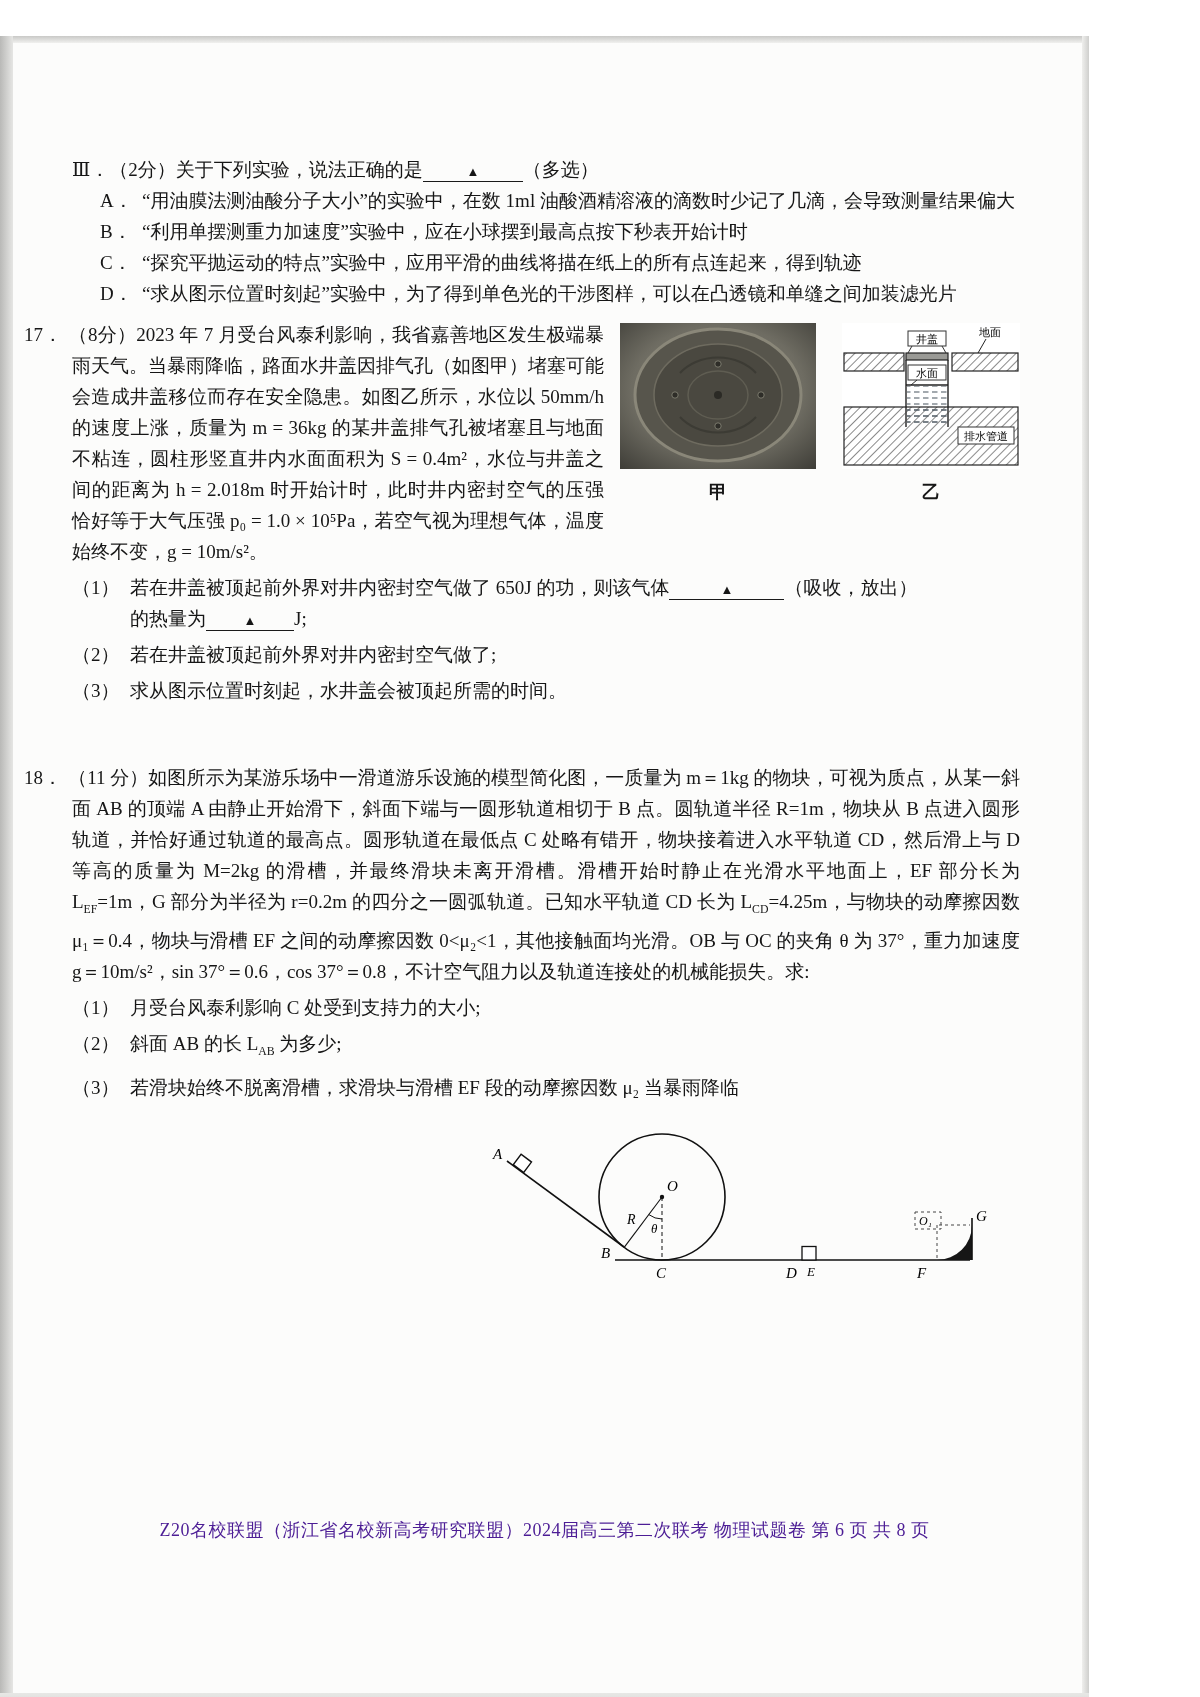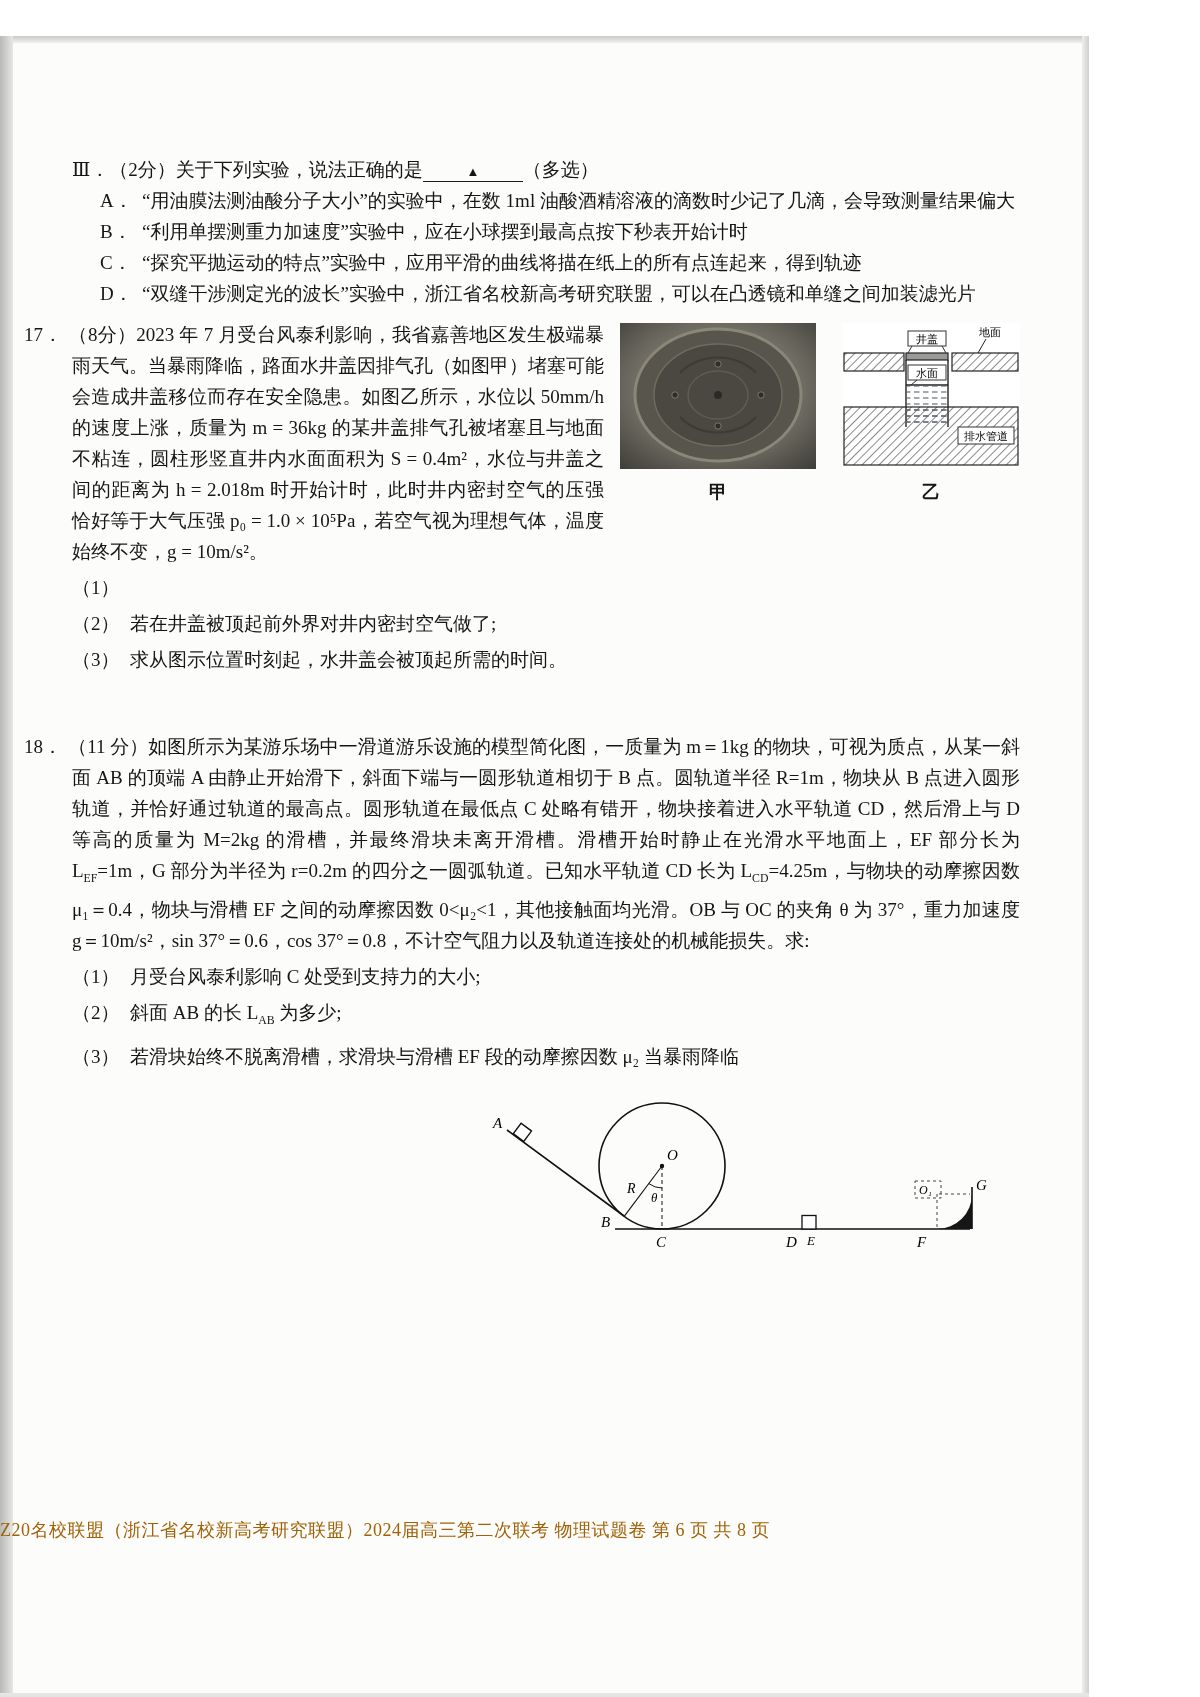--- a/index.html
+++ b/index.html
@@ -64,22 +64,23 @@
   .fig { text-align: center; }
   .fig svg { display: block; }
   .fig-cap { font-size: 18px; margin-top: 8px; font-weight: bold; text-align: center; }
 
   .diagram { margin: 14px 0 0 385px; }
 
   .footer {
     position: absolute;
     left: 0; right: 0;
     top: 1482px;
+    text-align: center;
     font-size: 18px;
-    color: #a16207;
+    color: #4c1d95;
     letter-spacing: 0.5px;
   }
   sub { font-size: 0.62em; }
   svg text { font-family: "Liberation Serif", "DejaVu Serif", serif; }
 </style>
 </head>
 <body>
 
 <div class="page">
   <div class="scan-top"></div>
@@ -101,21 +102,21 @@
         <div class="option">
           <span class="opt-label">B．</span>
           <span class="opt-text">“利用单摆测重力加速度”实验中，应在小球摆到最高点按下秒表开始计时</span>
         </div>
         <div class="option">
           <span class="opt-label">C．</span>
           <span class="opt-text">“探究平抛运动的特点”实验中，应用平滑的曲线将描在纸上的所有点连起来，得到轨迹</span>
         </div>
         <div class="option">
           <span class="opt-label">D．</span>
-          <span class="opt-text">“双缝干涉测定光的波长”实验中，浙江省名校新高考研究联盟，可以在凸透镜和单缝之间加装滤光片</span>
+          <span class="opt-text">“求从图示位置时刻起”实验中，为了得到单色光的干涉图样，可以在凸透镜和单缝之间加装滤光片</span>
         </div>
       </div>
     </section>
 
     <section class="q q17">
       <div class="para hang">
         <span class="fig-float">
           <span class="figs">
             <span class="fig">
               <svg viewBox="0 0 196 146" width="196" height="146">
@@ -180,20 +181,26 @@
               <span class="fig-cap" style="display:block">乙</span>
             </span>
           </span>
         </span>
         <span class="qnum">17．</span><span>（8分）2023 年 7 月受台风泰利影响，我省嘉善地区发生极端暴雨天气。当暴雨降临，路面水井盖因排气孔（如图甲）堵塞可能会造成井盖移位而存在安全隐患。如图乙所示，水位以 50mm/h 的速度上涨，质量为 m = 36kg 的某井盖排气孔被堵塞且与地面不粘连，圆柱形竖直井内水面面积为 S = 0.4m²，水位与井盖之间的距离为 h = 2.018m 时开始计时，此时井内密封空气的压强恰好等于大气压强 p₀ = 1.0 × 10⁵Pa，若空气视为理想气体，温度始终不变，g = 10m/s²。</span>
       </div>
 
       <div class="part">
         <span class="plabel">（1）</span>
         <span class="pbody">
+          <span style="display:block">
+            <span>若在井盖被顶起前外界对井内密封空气做了 650J 的功，则该气体</span><span class="blank w115">▲</span><span>（吸收，放出）</span>
+          </span>
+          <span style="display:block">
+            <span>的热量为</span><span class="blank w88">▲</span><span>J;</span>
+          </span>
         </span>
       </div>
       <div class="part">
         <span class="plabel">（2）</span>
         <span class="pbody">若在井盖被顶起前外界对井内密封空气做了;</span>
       </div>
       <div class="part">
         <span class="plabel">（3）</span>
         <span class="pbody">求从图示位置时刻起，水井盖会被顶起所需的时间。</span>
       </div>

